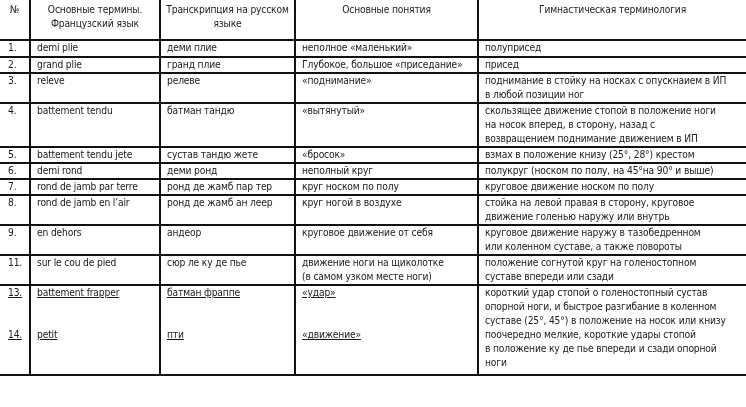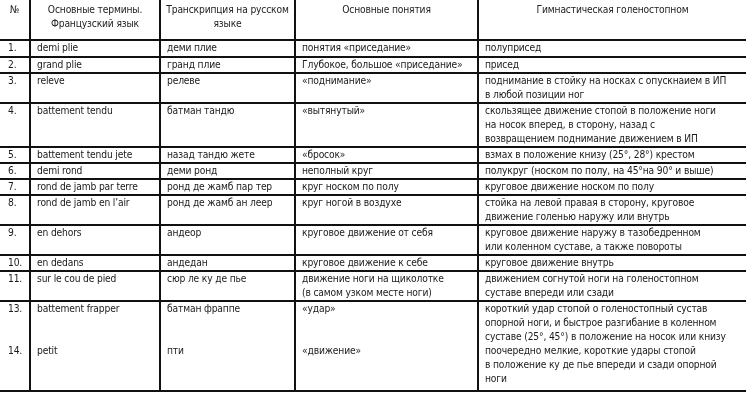--- a/index.html
+++ b/index.html
@@ -60,21 +60,21 @@
     table.terms thead th:first-child {
       padding-left: 4px;
     }
     table.terms tbody tr:last-child td {
       border-bottom: 2px solid #111;
     }
     table.terms td.num {
       padding-left: 8px;
     }
     td .line { display: block; }
-    .stacked .entry { display: block; }
+    .stacked .entry { display: block; text-decoration: underline; }
     .stacked .spacer { display: block; height: 28px; }
   </style>
 </head>
 <body>
 
 <div class="page">
   <table class="terms">
     <colgroup>
       <col class="c-num">
         <col class="c-fr">
@@ -87,30 +87,30 @@
         <th><span>№</span></th>
         <th>
           <span class="line">Основные термины.</span>
           <span class="line">Французский язык</span>
         </th>
         <th>
           <span class="line">Транскрипция на</span>
           <span class="line">русском языке</span>
         </th>
         <th><span>Основные понятия</span></th>
-        <th><span>Гимнастическая голеностопном</span></th>
+        <th><span>Гимнастическая терминология</span></th>
       </tr>
     </thead>
     <tbody>
 
       <tr style="height:17px">
         <td class="num">1.</td>
         <td>demi plie</td>
         <td>деми плие</td>
-        <td>понятия «приседание»</td>
+        <td>неполное «маленький»</td>
         <td>
             <span class="line">полуприсед</span>
           </td>
       </tr>
 
       <tr style="height:14px">
         <td class="num">2.</td>
         <td>grand plie</td>
         <td>гранд плие</td>
         <td>Глубокое, большое «приседание»</td>
@@ -138,21 +138,21 @@
         <td>
           <span class="line">скользящее движение стопой в положение ноги</span>
           <span class="line">на носок вперед, в сторону, назад с</span>
           <span class="line">возвращением поднимание движением в ИП</span>
         </td>
       </tr>
 
       <tr style="height:15px">
         <td class="num">5.</td>
         <td>battement tendu jete</td>
-        <td>назад тандю жете</td>
+        <td>сустав тандю жете</td>
         <td>«бросок»</td>
         <td>
             <span class="line">взмах в положение книзу (25°, 28°) крестом</span>
           </td>
       </tr>
 
       <tr style="height:14px">
         <td class="num">6.</td>
         <td>demi rond</td>
         <td>деми ронд</td>
@@ -187,40 +187,31 @@
         <td class="num">9.</td>
         <td>en dehors</td>
         <td>андеор</td>
         <td>круговое движение от себя</td>
         <td>
           <span class="line">круговое движение наружу в тазобедренном</span>
           <span class="line">или коленном суставе, а также повороты</span>
         </td>
       </tr>
 
-      <tr style="height:14px">
-        <td class="num">10.</td>
-        <td>en dedans</td>
-        <td>андедан</td>
-        <td>круговое движение к себе</td>
-        <td>
-            <span class="line">круговое движение внутрь</span>
-          </td>
-      </tr>
 
       <tr style="height:29px">
         <td class="num">11.</td>
         <td>sur le cou de pied</td>
         <td>сюр ле ку де пье</td>
         <td>
           <span class="line">движение ноги на щиколотке</span>
           <span class="line">(в самом узком месте ноги)</span>
         </td>
         <td>
-          <span class="line">движением согнутой ноги на голеностопном</span>
+          <span class="line">положение согнутой круг на голеностопном</span>
           <span class="line">суставе впереди или сзади</span>
         </td>
       </tr>
 
 
       <tr style="height:90px">
         <td class="num stacked">
           <span class="entry">13.</span>
           <span class="spacer"></span>
           <span class="entry">14.</span>

